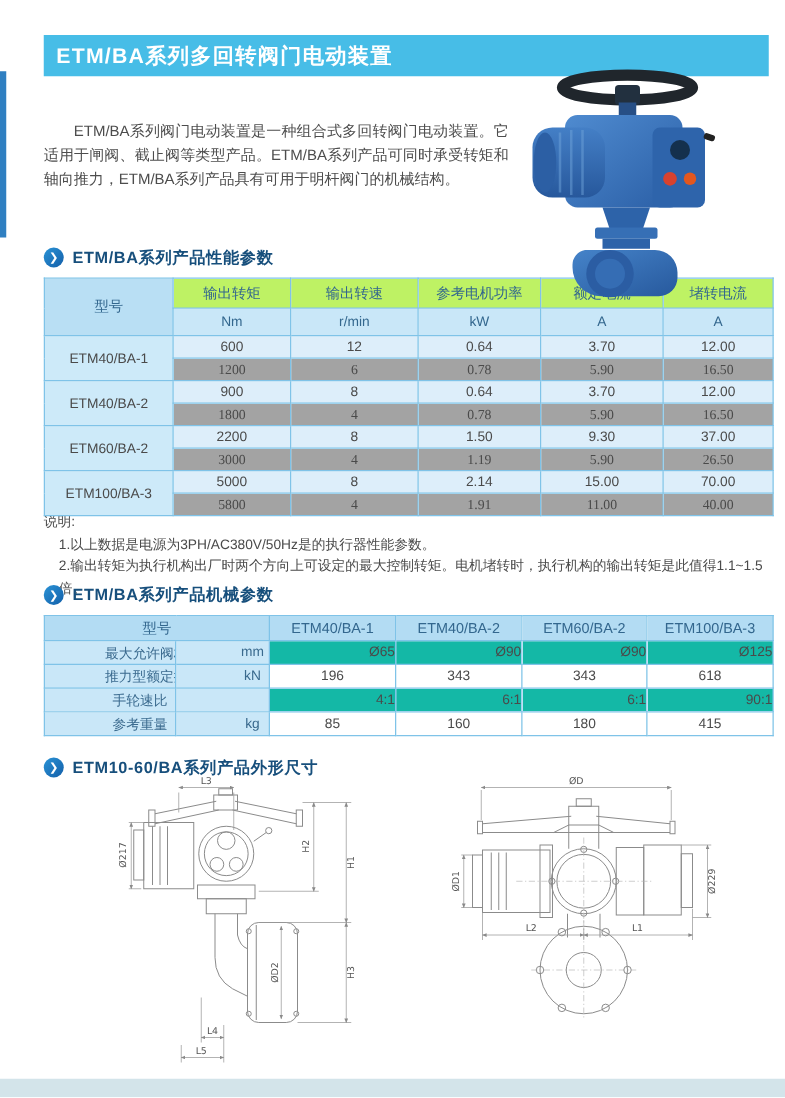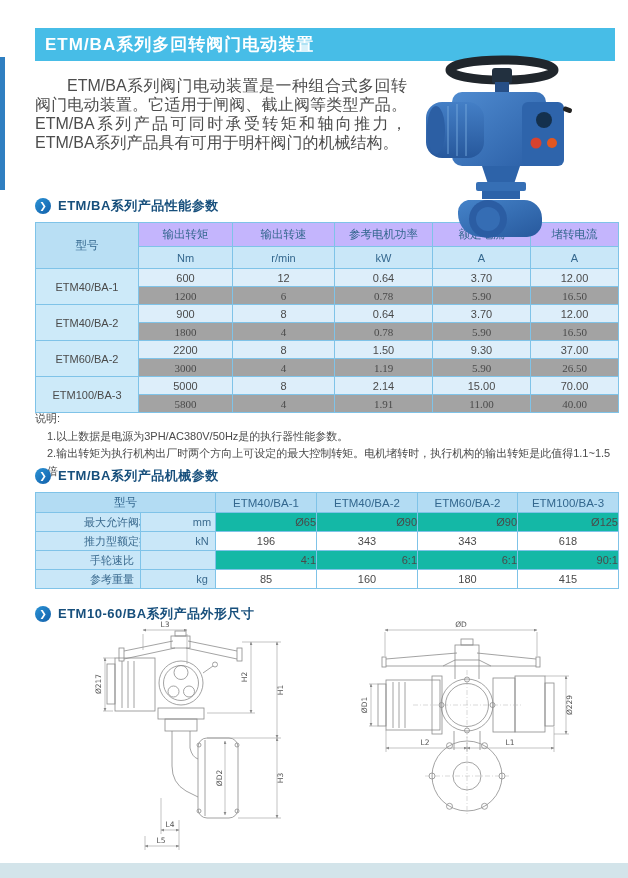--- a/index.html
+++ b/index.html
@@ -6,40 +6,40 @@
   .page{position:relative;width:628px;height:878px;background:#ffffff;overflow:hidden;
         font-family:"Liberation Sans","DejaVu Sans",sans-serif;}
 
   
   .header-bar{position:absolute;left:35px;top:28px;width:580px;height:33px;background:#47bde7;
               display:flex;align-items:center;}
   .header-title{color:#ffffff;font-weight:bold;font-size:17px;letter-spacing:1px;padding-left:10px;}
   .left-strip{position:absolute;left:0;top:57px;width:5px;height:133px;background:#2f7fc1;}
 
   
-  .intro{position:absolute;left:35px;top:76px;width:372px;font-size:16px;color:#4d4d4d;
+  .intro{position:absolute;left:35px;top:96px;width:372px;font-size:12px;color:#4d4d4d;
          line-height:19px;text-indent:2em;text-align:justify;}
 
   
   .photo{position:absolute;left:424px;top:50px;width:150px;height:188px;z-index:3;}
 
   
   .section-head{position:absolute;left:35px;display:flex;align-items:center;gap:7px;z-index:4;}
   .sh-icon{width:16px;height:16px;border-radius:50%;flex:0 0 16px;
            background:linear-gradient(135deg,#2a93d6,#135fa9);color:#fff;font-size:9px;font-weight:bold;
            display:flex;align-items:center;justify-content:center;line-height:1;}
   .sh-title{font-size:13px;font-weight:bold;color:#174f7c;letter-spacing:.5px;}
   #sec-performance{top:197px;} #sec-mechanical{top:467px;} #sec-dimensions{top:605px;}
 
   
   table{border-collapse:collapse;table-layout:fixed;}
   td{border:1px solid #7fc3e8;text-align:center;vertical-align:middle;
      font-size:11px;color:#4a4a4a;padding:0;overflow:hidden;white-space:nowrap;}
   .t1{position:absolute;left:35px;top:222px;width:583px;z-index:2;}
-  .t1 .h td{background:#c4b5fd;color:#33678e;font-size:11.5px;height:23px;}
+  .t1 .h td{background:#bef264;color:#33678e;font-size:11.5px;height:23px;}
   .t1 td.model-h{background:#b9dff4;color:#33678e;font-size:11.5px;}
   .t1 .u td{background:#c9e7f8;color:#33678e;height:21px;}
   .t1 td.model{background:#cdeaf9;}
   .t1 .rA td{background:#ddeefa;height:17px;}
   .t1 .rB td{background:#a3a3a3;height:17px;font-family:Liberation Serif, serif;}
   .t1 .rA td.model,.t1 .rB td.model{background:#cdeaf9;}
 
   .notes{position:absolute;left:35px;top:410px;width:585px;font-size:11px;color:#4a4a4a;line-height:17.5px;}
   .notes .n-items{padding-left:12px;}
 

